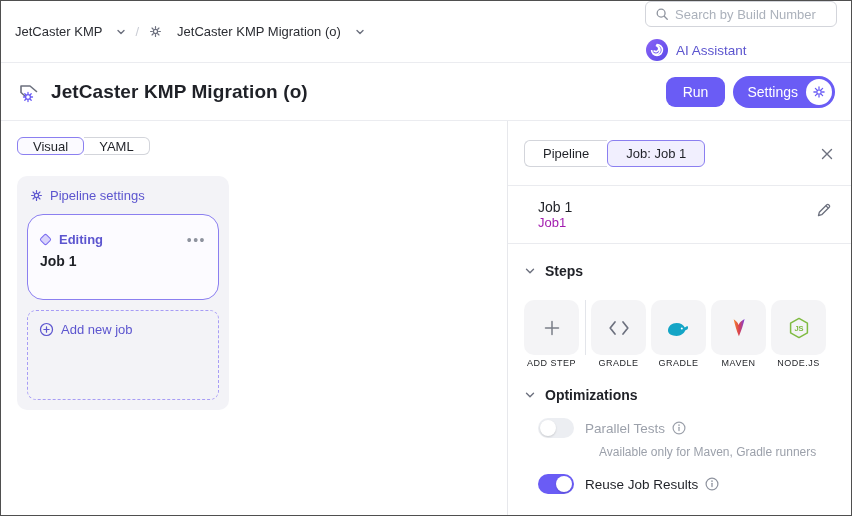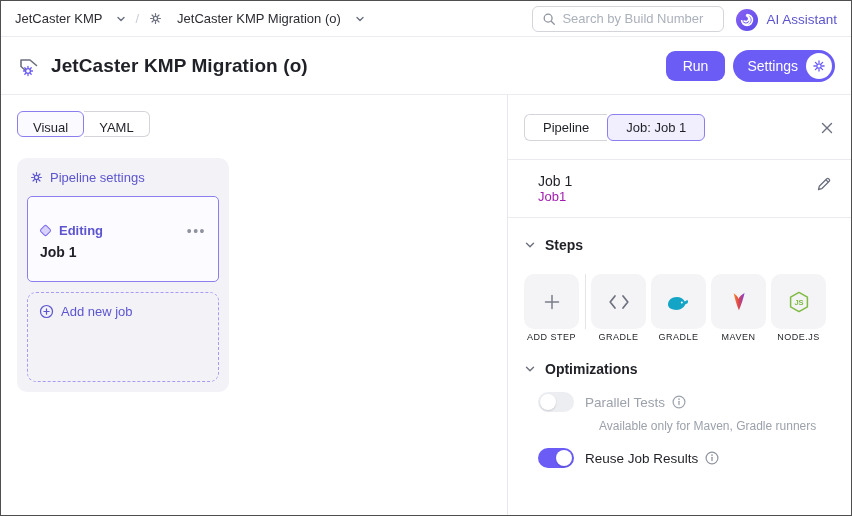--- a/index.html
+++ b/index.html
@@ -14,45 +14,45 @@
     width:852px; height:516px;
     border:1px solid #4f4f4f;
     display:flex; flex-direction:column; overflow:hidden;
     background:#fff;
   }
   
   .topbar { flex:0 0 36px; display:flex; align-items:center; padding:0 14px; border-bottom:1px solid #ebecf0; }
   .breadcrumb { display:flex; align-items:center; gap:9px; font-size:13px; color:#2b2d33; }
   .crumb { display:flex; align-items:center; gap:14px; cursor:pointer; white-space:nowrap;text-align:center; }
   .bc-sep { color:#c9ccd4; font-size:13px; }
-  .topbar-right { margin-left:auto; display:flex; align-items:flex-end; gap:11px; }
+  .topbar-right { margin-left:auto; display:flex; align-items:flex-start; gap:11px;flex-direction:column; }
   .search { display:flex; align-items:center; border:1px solid #d3d5db; border-radius:6px; height:26px; width:192px; padding:0 9px; gap:6px; background:#fff; }
   .search input { border:none; outline:none; font-size:13px; width:100%; font-family:inherit; color:#1f2127; padding:0; }
   .search input::placeholder { color:#abb1bb; }
   .ai-btn { display:flex; align-items:center; gap:7px; color:#5c55cf; font-size:13.5px; cursor:pointer; }
   
   .header { flex:0 0 58px; display:flex; align-items:center; padding:0 16px; border-bottom:1px solid #ebecf0; gap:10px; }
   .page-title { font-size:19px; margin:0; font-weight:700; letter-spacing:.1px; }
   .header-actions { margin-left:auto; display:flex; gap:8px; align-items:center; }
   .btn-run { background:#6a5cf5; color:#fff; border:none; border-radius:9px; height:30px; padding:0 17px; font-size:14px; font-family:inherit; cursor:pointer; }
   .btn-settings { background:#6a5cf5; color:#fff; border:none; border-radius:17px; height:32px; padding:0 3px 0 14px; font-size:14px; display:flex; align-items:center; gap:8px; font-family:inherit; cursor:pointer; }
   .gear-circle { width:26px; height:26px; border-radius:50%; background:#fff; display:flex; align-items:center; justify-content:center; }
   
   .main { flex:1; display:flex; min-height:0; }
   .canvas { flex:1; border-right:1px solid #e7e8ec; padding:16px; min-width:0; }
   
   .segmented { display:flex; }
-  .seg { height:26px; padding:8px 15px; font-size:13px; background:#fff; border:1px solid #d3d5db; font-family:inherit; cursor:pointer; color:#1f2127; }
+  .seg { height:18px; padding:0 15px; font-size:13px; background:#fff; border:1px solid #d3d5db; font-family:inherit; cursor:pointer; color:#1f2127; }
   .seg.first { border-radius:6px 0 0 6px; }
   .seg.last { border-radius:0 6px 6px 0; border-left:none; }
   .seg.active { border:1px solid #8b7ff0; border-radius:6px; background:#fbfaff; }
   
   .pipeline-group { margin-top:21px; width:212px; background:#f3f3f7; border-radius:10px; padding:10px; }
   .pg-head { display:flex; align-items:center; gap:6px; color:#5c55cf; font-size:13px; padding:2px 2px; }
-  .job-card { margin-top:9px; background:#fcfbff; border:1.5px solid #8b7ff0; border-radius:5px; padding:26px 12px; height:86px; cursor:pointer; }
+  .job-card { margin-top:9px; background:#fcfbff; border:1.5px solid #8b7ff0; border-radius:16px; padding:17px 12px; height:86px; cursor:pointer; }
   .jc-row { display:flex; align-items:center; gap:8px; }
   .diamond { width:9px; height:9px; border:1.5px solid #7a6cf0; background:#d9d3fb; transform:rotate(45deg); border-radius:2px; margin:1px; }
   .jc-status { color:#5c55cf; font-weight:700; font-size:13px; }
   .jc-more { margin-left:auto; color:#8e939e; font-size:14px; letter-spacing:1.5px; cursor:pointer; line-height:10px; }
   .jc-name { margin-top:6px; font-weight:700; font-size:14px; }
   .add-job { margin-top:10px; border:1.5px dashed #a79cf5; border-radius:9px; height:90px; padding:10px 11px; display:flex; gap:7px; color:#5c55cf; font-size:13px; align-items:flex-start; cursor:pointer; }
   .add-job span { margin-top:1px; }
   
   .panel { flex:0 0 343px; width:343px; display:flex; flex-direction:column; padding:0 16px; overflow:hidden; }
   .panel-tabs { display:flex; align-items:center; padding:19px 0 18px; }

